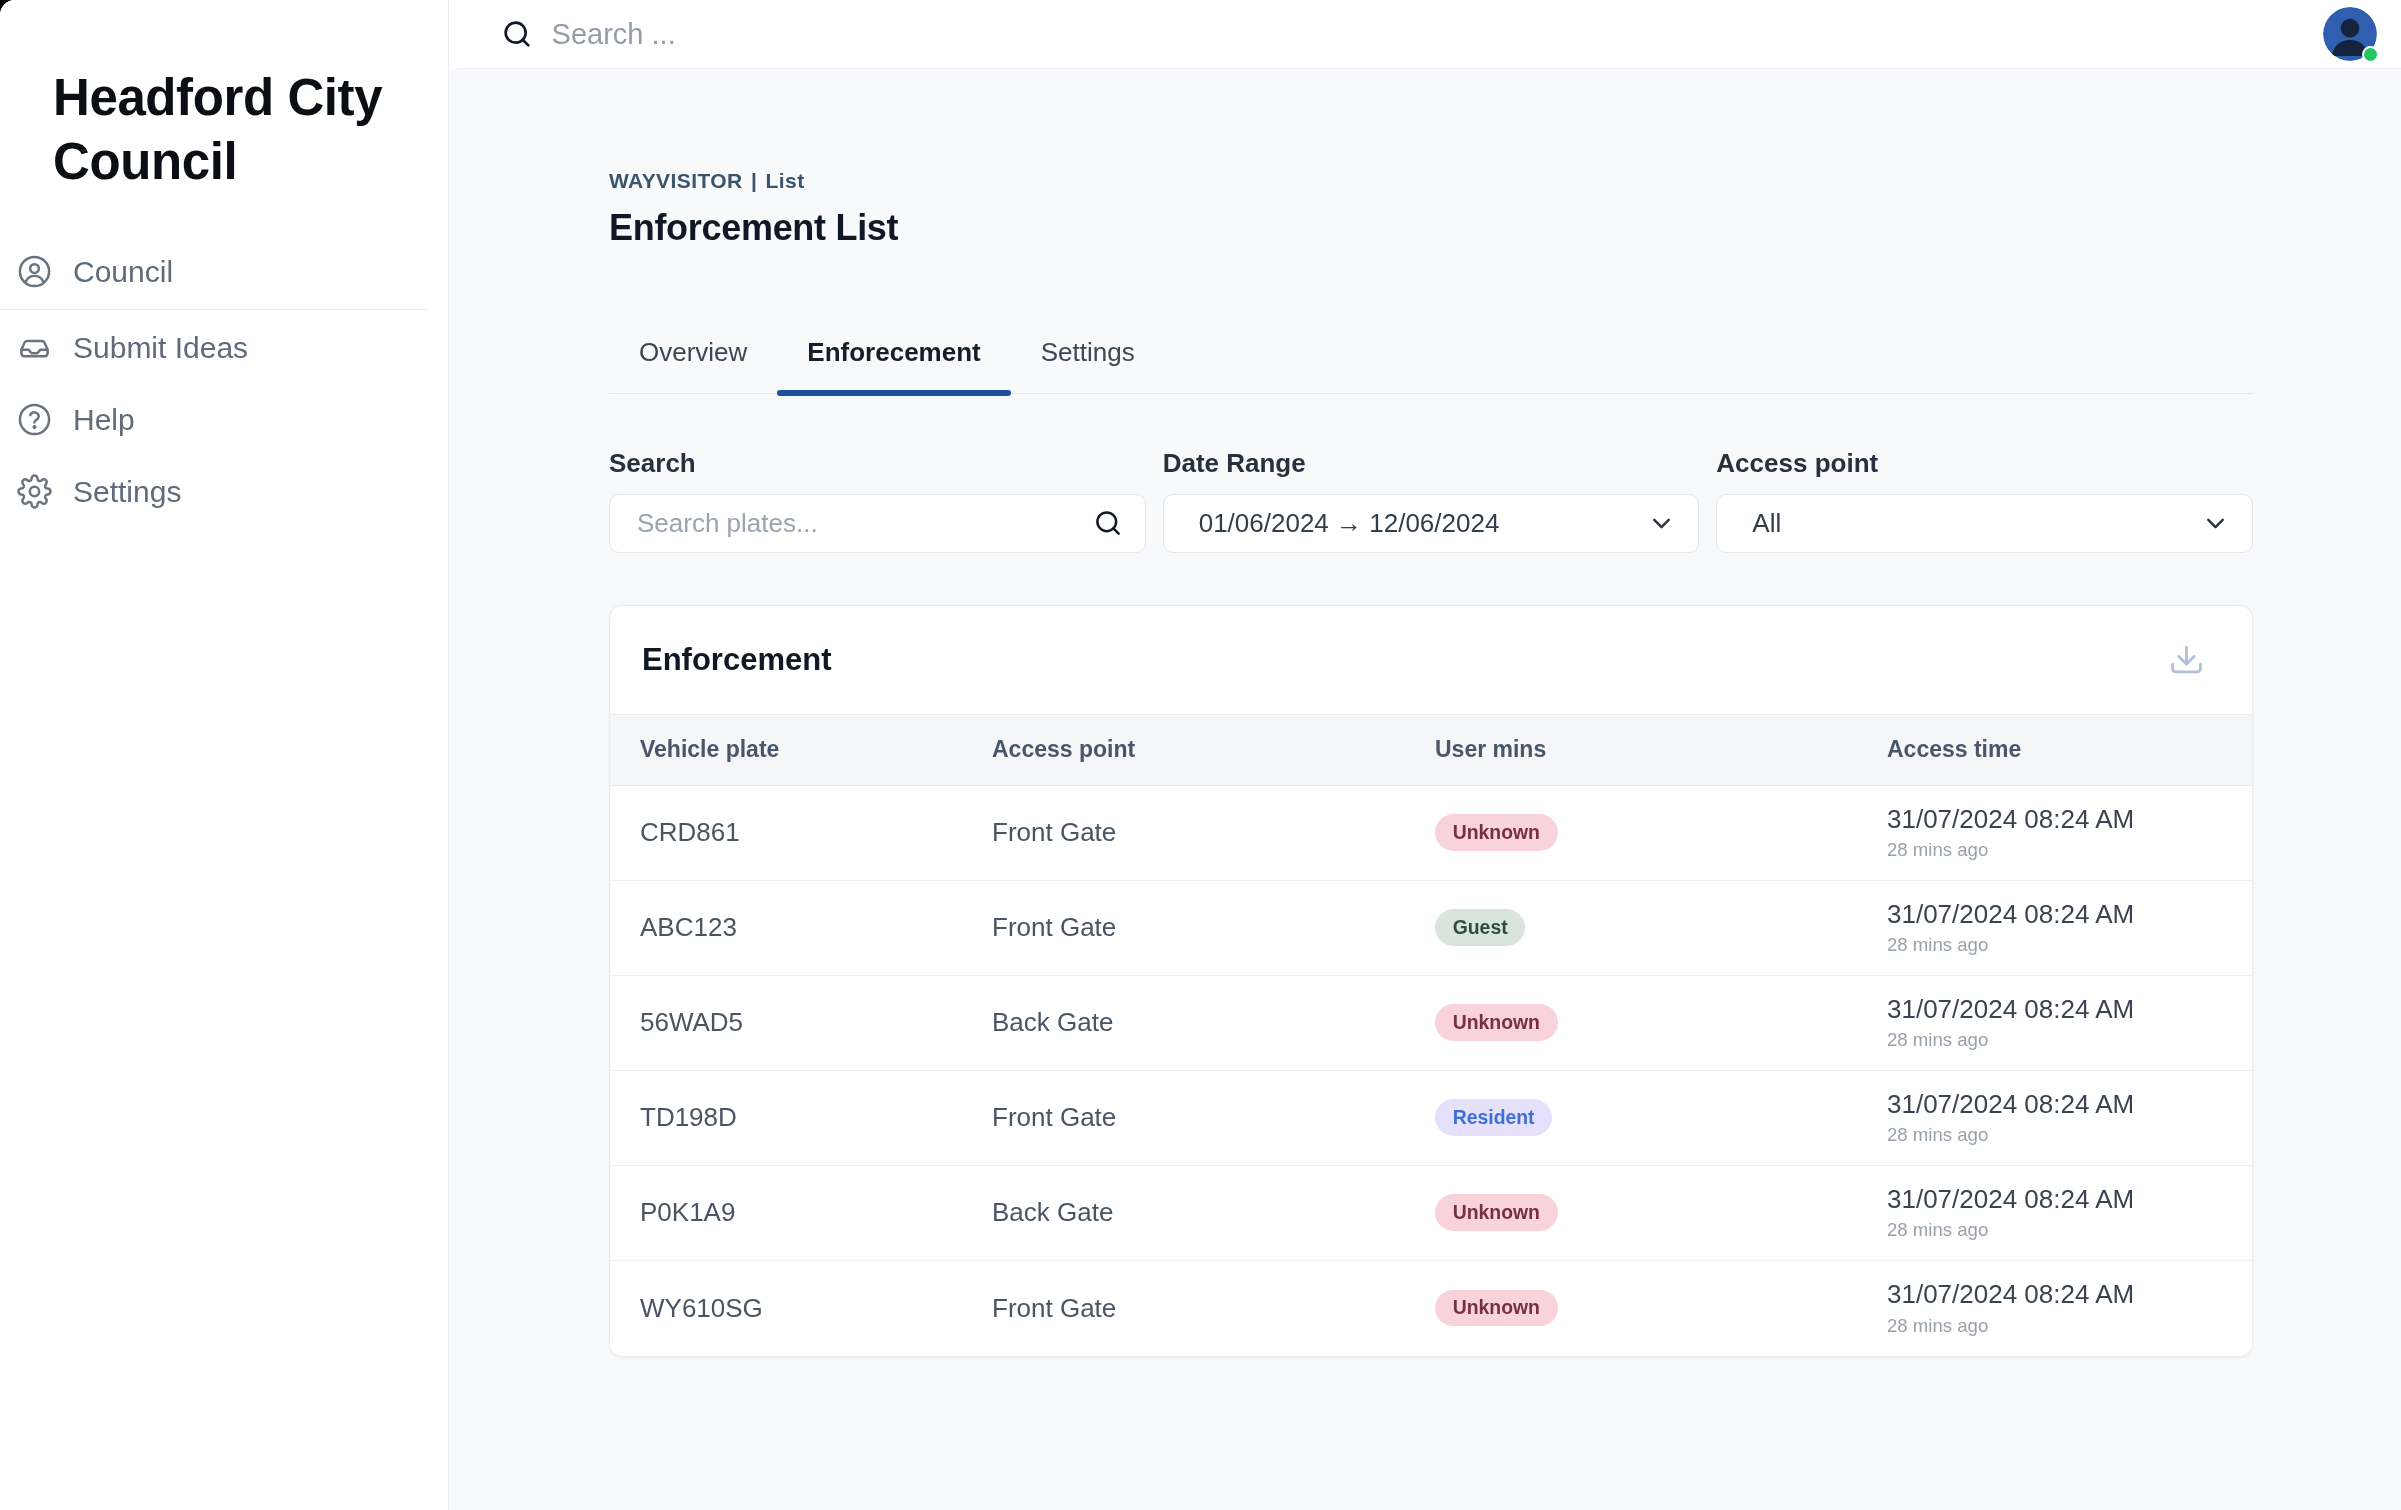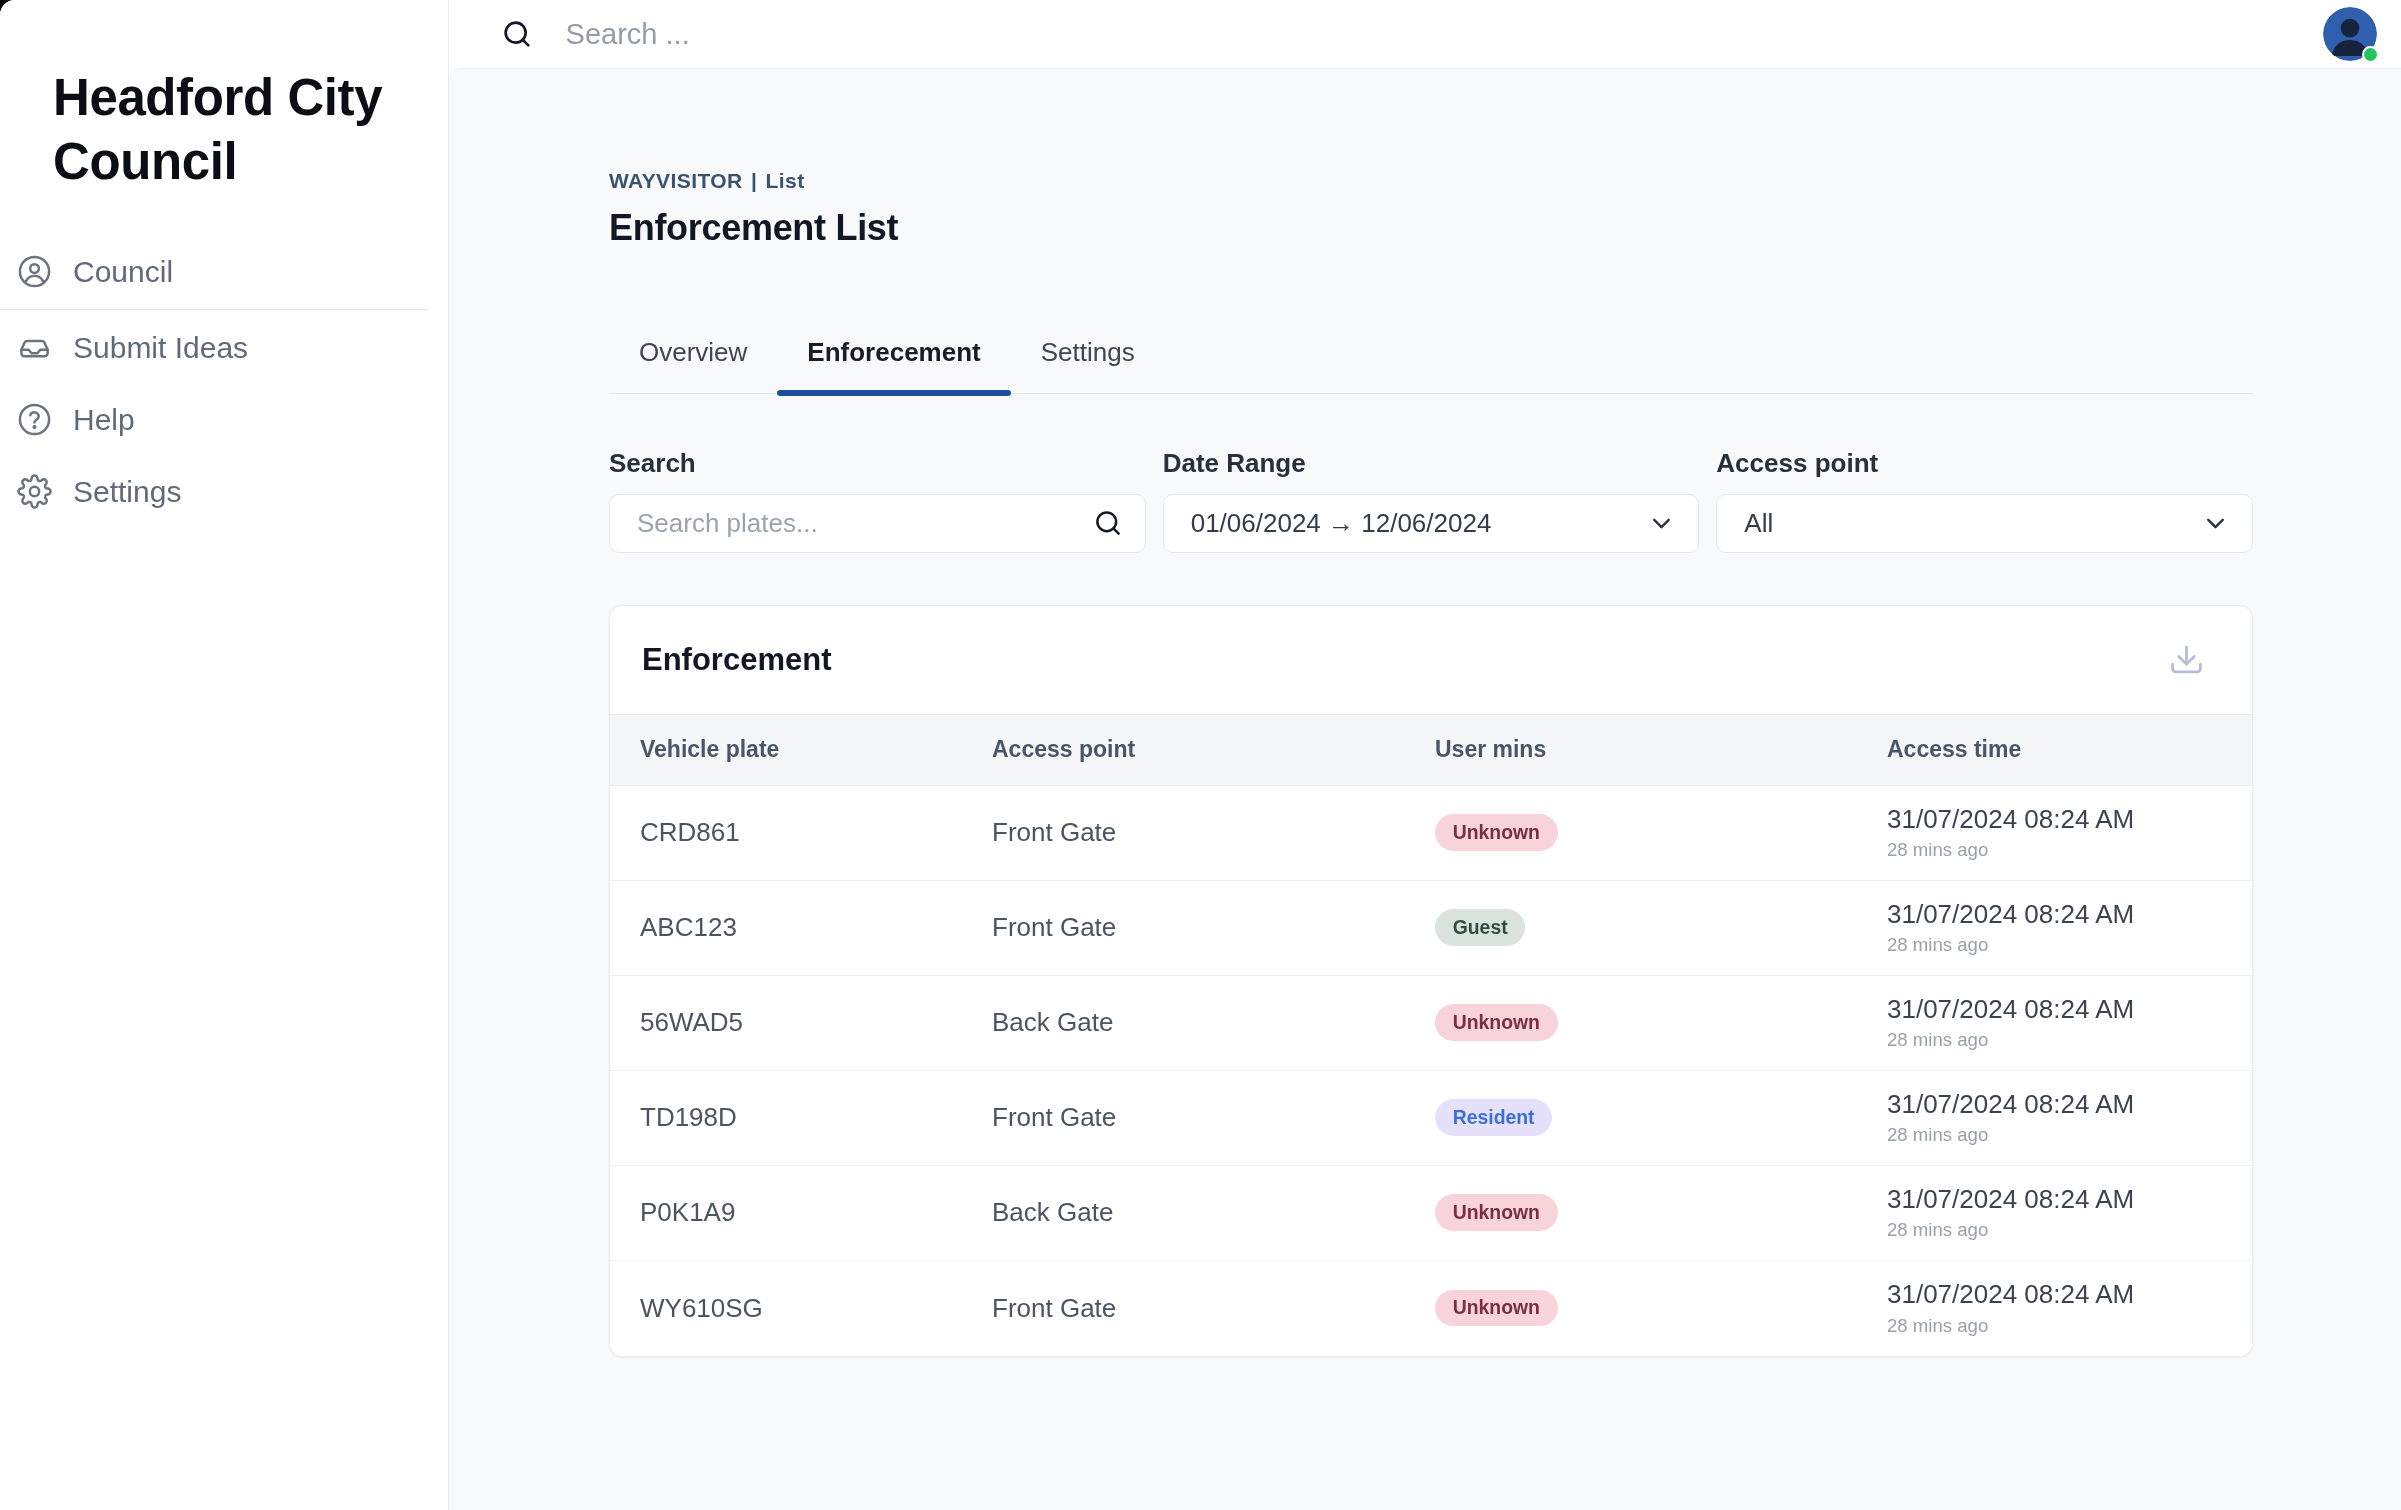--- a/index.html
+++ b/index.html
@@ -24,21 +24,21 @@
     display:flex; align-items:center; gap:21px; height:72px; padding-left:17px;
     color:#5f6b7a; font-size:30px; cursor:pointer;
   }
   .nav-item .icon { width:35px; height:35px; color:#6b7280; display:flex; }
   .nav-item .icon svg { width:35px; height:35px; }
   .nav-divider { border:none; border-top:0.8px solid #e7eaed; margin:1.7px 20px 1.7px 0; }
 
   
   .topbar {
     position:absolute; left:449px; right:0; top:0; height:68px; background:#fff;
-    display:flex; align-items:center; padding:0 23.6px 0 52px; z-index:2;gap:14px;
+    display:flex; align-items:center; padding:0 23.6px 0 52px; z-index:2;
   }
   .topbar .search-icon { width:32px; height:32px; color:#111827; flex:none; }
   .topbar-search {
     border:none; outline:none; font-size:29px; color:#374151; margin-left:18.6px; flex:1;
     font-family:"Liberation Sans", sans-serif; background:transparent;
   }
   .topbar-search::placeholder { color:#949ca8; }
   .avatar-wrap { position:relative; width:54px; height:54px; flex:none; cursor:pointer; }
   .avatar-wrap svg { width:54px; height:54px; border-radius:50%; display:block; }
   .status-dot {
@@ -75,21 +75,21 @@
   .filter-label { font-size:26px; font-weight:600; color:#27313e; }
   .control {
     margin-top:15px; height:59px; background:#fff; border:1.7px solid #e4e7eb;
     border-radius:10px; display:flex; align-items:center; padding:0 22px 0 27px;
   }
   .control input {
     border:none; outline:none; flex:1; font-size:26px; color:#374151;
     font-family:"Liberation Sans", sans-serif; background:transparent;
   }
   .control input::placeholder { color:#9aa3ae; }
-  .control .value { flex:1; font-size:26px; color:#333d4a; }
+  .control .value { flex:1; font-size:26px; color:#333d4a;margin-left:8px; }
   .control .search-icon { width:30px; height:30px; color:#141a22; flex:none; }
   .control .chevron-icon { width:29px; height:29px; color:#2b3440; flex:none; }
   .control.select { cursor:pointer; }
 
   
   .card {
     margin-top:52px; width:1644px; background:#fff; border:0.8px solid #eaedf0;
     border-radius:13.5px; box-shadow:0 0.8px 2.5px rgba(15,23,42,0.05); overflow:hidden;
   }
   .card-header { height:108px; display:flex; align-items:center; padding:0 47px 0 32px; }

